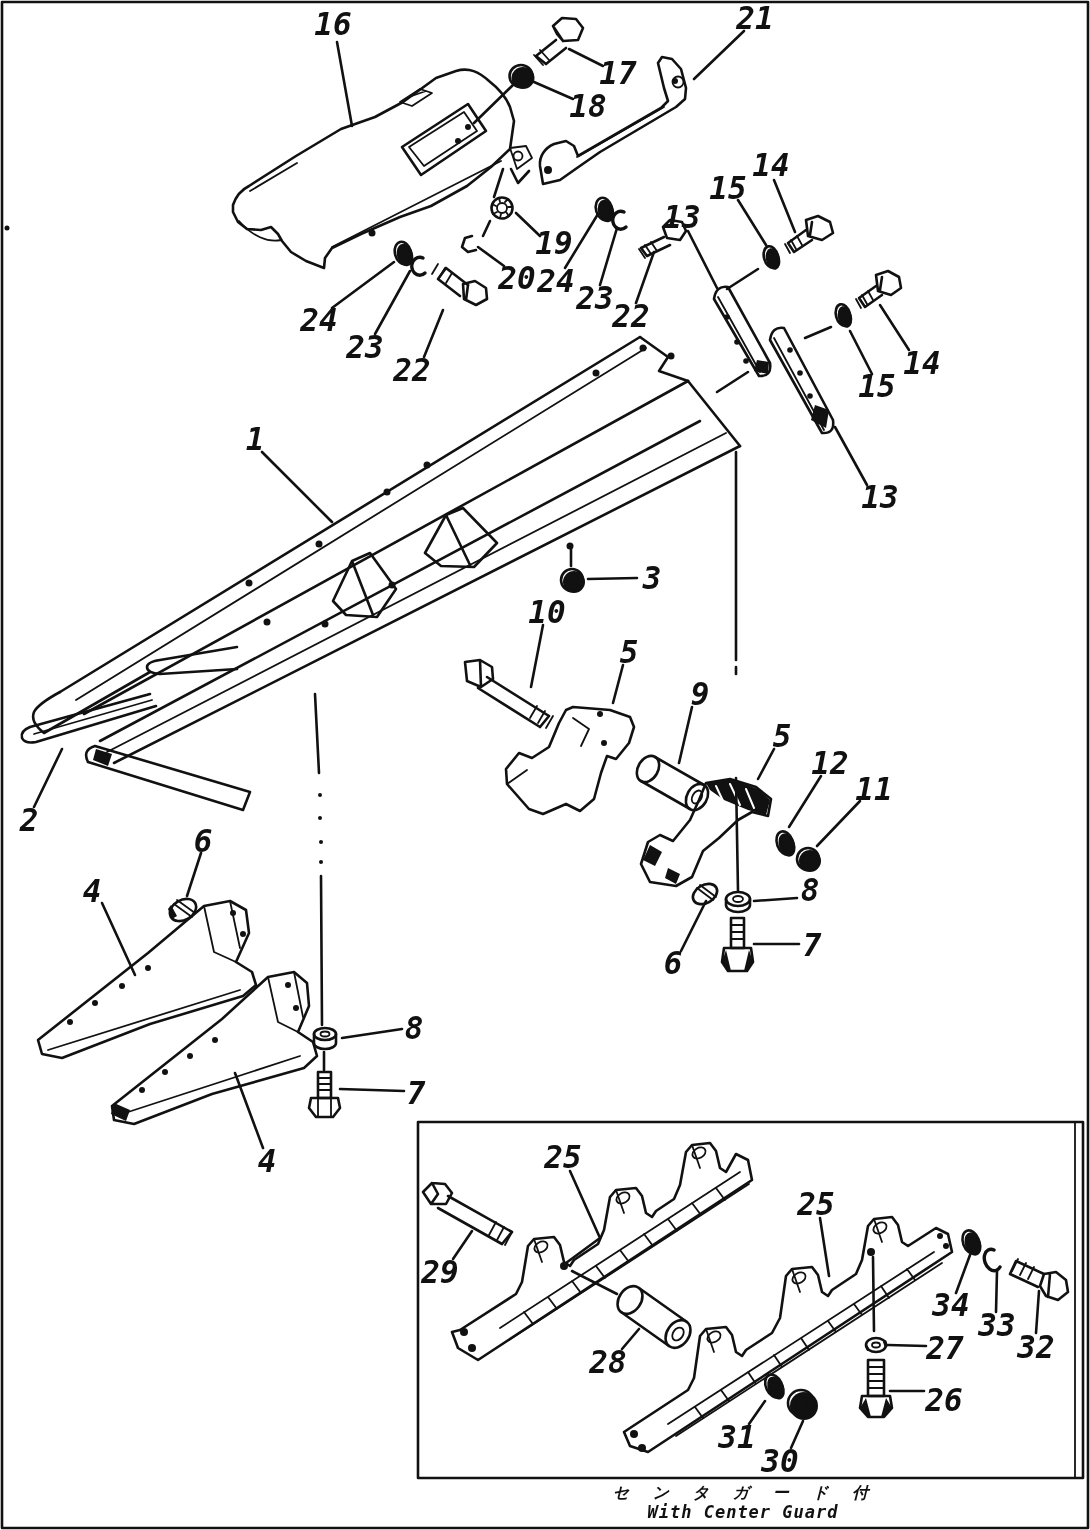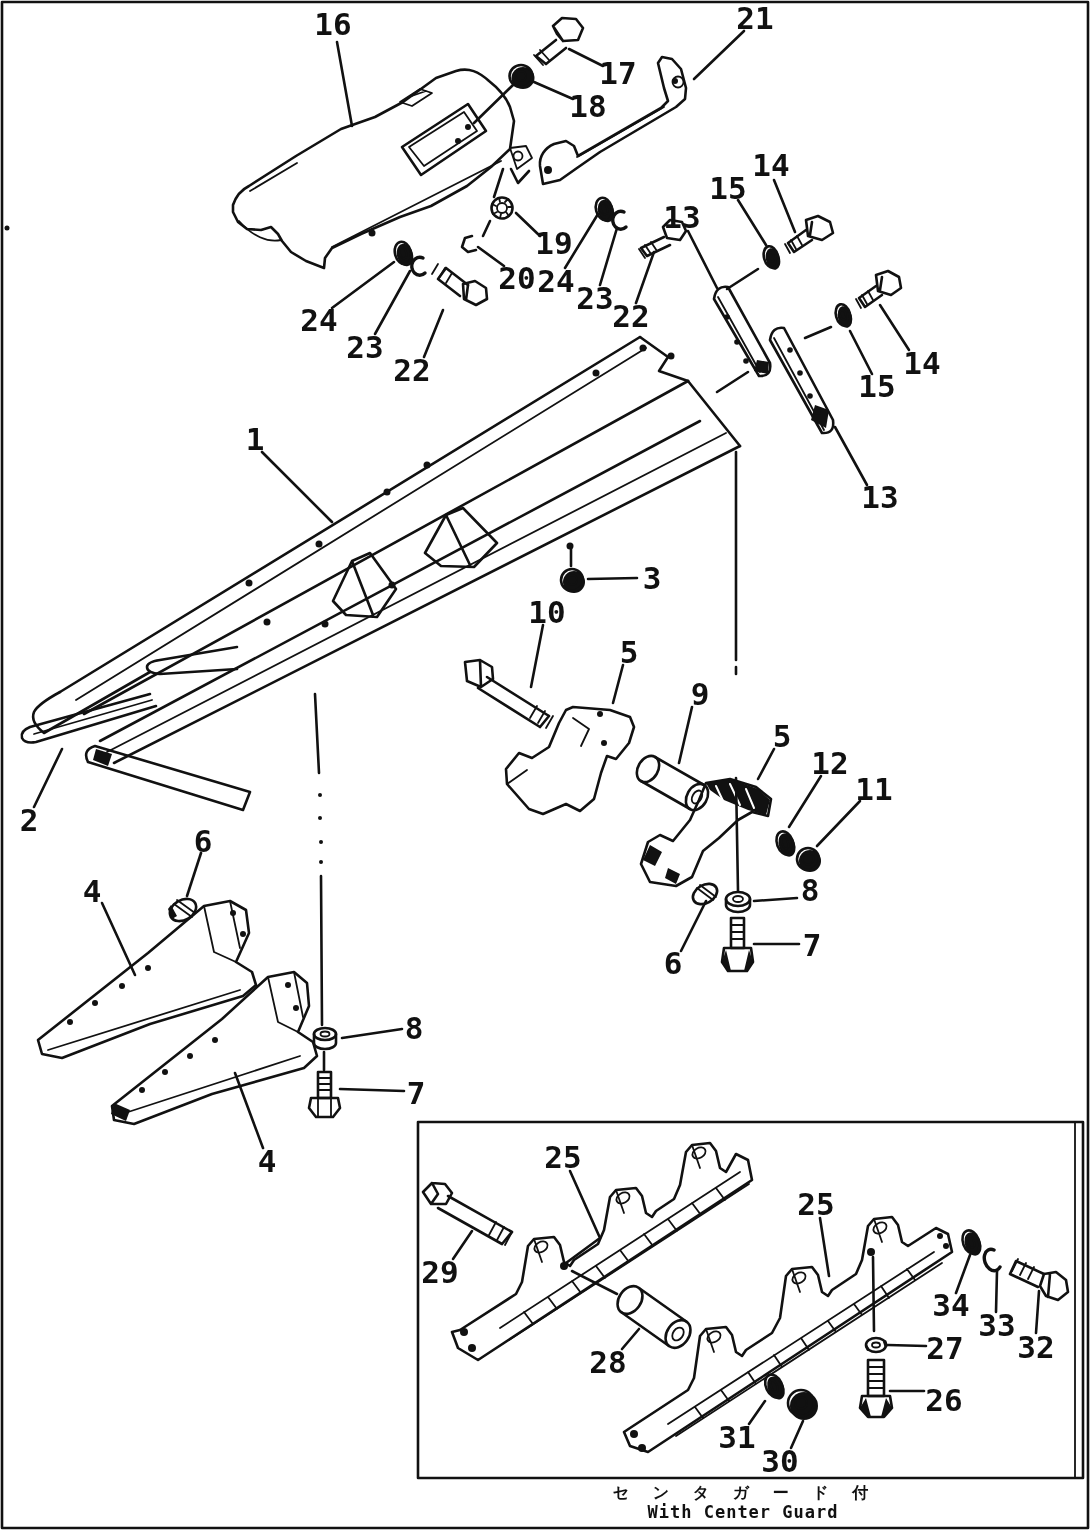--- a/index.html
+++ b/index.html
@@ -1,17 +1,17 @@
 <!DOCTYPE html>
 <html><head>
 <meta charset="utf-8">
 <style>
   html,body{margin:0;padding:0;background:#e8e8e8;}
   .page{position:relative;width:1090px;height:1530px;margin:0 auto;background:#fff;
-        font-family:"DejaVu Sans Mono", monospace;}
+        font-family:"DejaVu Sans Mono", monospace;font-style:italic;}
   svg{position:absolute;inset:0;}
   .ln{stroke:#111;fill:none;stroke-width:2.6;stroke-linejoin:round;stroke-linecap:round;}
   .thin{stroke-width:1.8;}
   .thick{stroke-width:3.4;}
   .fillb{fill:#111;stroke:none;}
   .wln{stroke:#fff;fill:none;stroke-width:2;stroke-linecap:round;}
   .callout-label{font-family:"DejaVu Sans Mono", monospace;font-weight:bold;font-size:31px;fill:#111;}
   .caption-jp{font-family:"DejaVu Sans Mono", monospace;font-weight:bold;font-size:16px;fill:#111;letter-spacing:7px;}
   .caption-en{font-family:"DejaVu Sans Mono", monospace;font-weight:bold;font-size:17px;fill:#111;letter-spacing:1px;}
 </style>

